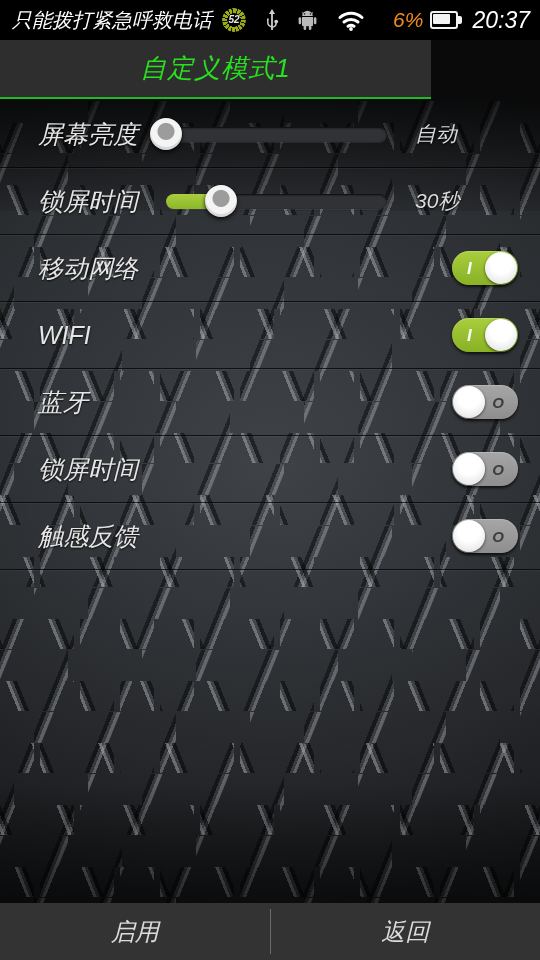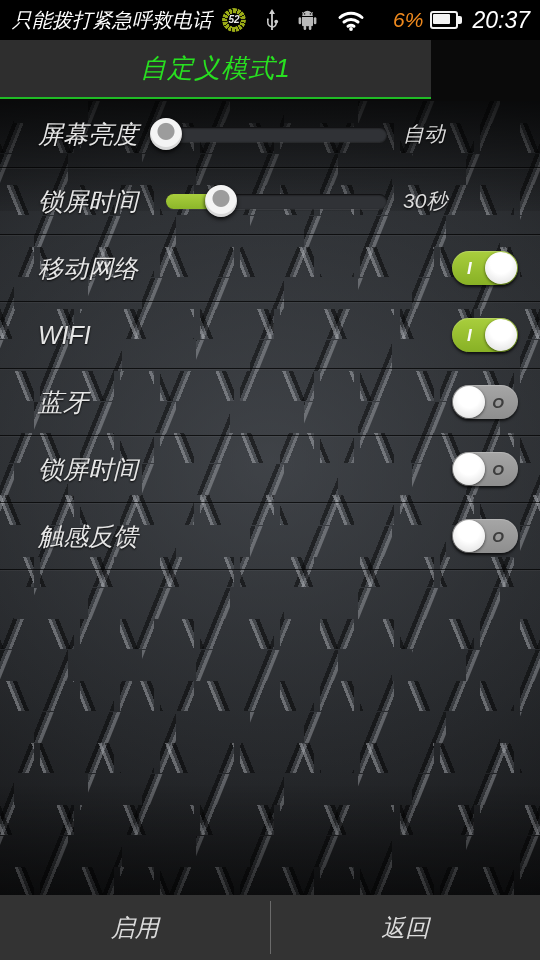--- a/index.html
+++ b/index.html
@@ -214,21 +214,21 @@
     position:absolute;
     width:32px; height:32px;
     border-radius:50%;
     background:radial-gradient(circle at 50% 42%, #9c9c9c 0 8px, #f4f4f4 9px 15px, #d8d8d8 16px);
     box-shadow:0 2px 4px rgba(0,0,0,.85);
     transform:translateX(-50%);
   }
   .slider-value {
     color:#dcdcdc;
     font-size:21px;
-    margin-left:16px;
+    margin-left:28px;
     white-space:nowrap;
     text-shadow:0 1px 2px rgba(0,0,0,.9);
   }
 
   
   .toggle {
     position:relative;
     width:66px; height:34px;
     border-radius:17px;
     margin-left:auto;
@@ -250,21 +250,21 @@
     color:#fbfbfb;
     font-size:17px; font-weight:bold;
     line-height:1;
   }
   .toggle.on  .mark { left:15px; }
   .toggle.off .mark { right:14px; font-size:15px; color:#3d3d3d; }
 
   
   #bottombar {
     position:absolute; left:0; bottom:0;
-    width:540px; height:65px;
+    width:540px; height:57px;
     background:#333333;
     display:flex; align-items:stretch;
     z-index:20;
   }
   .btn {
     flex:1;
     display:flex; align-items:center; justify-content:center;
     color:#dcdcdc;
     font-size:24px;
     user-select:none;

